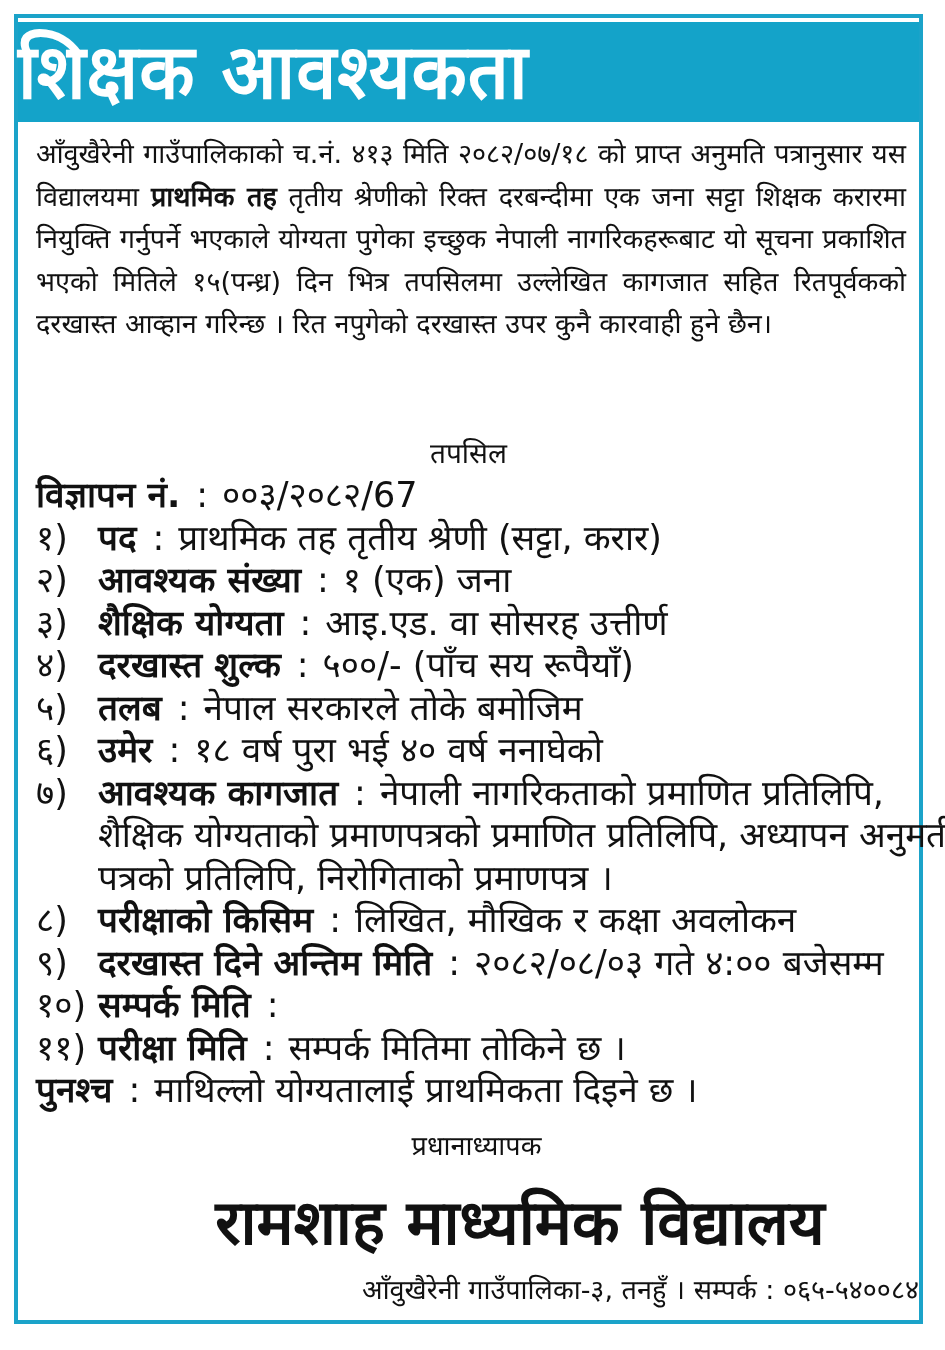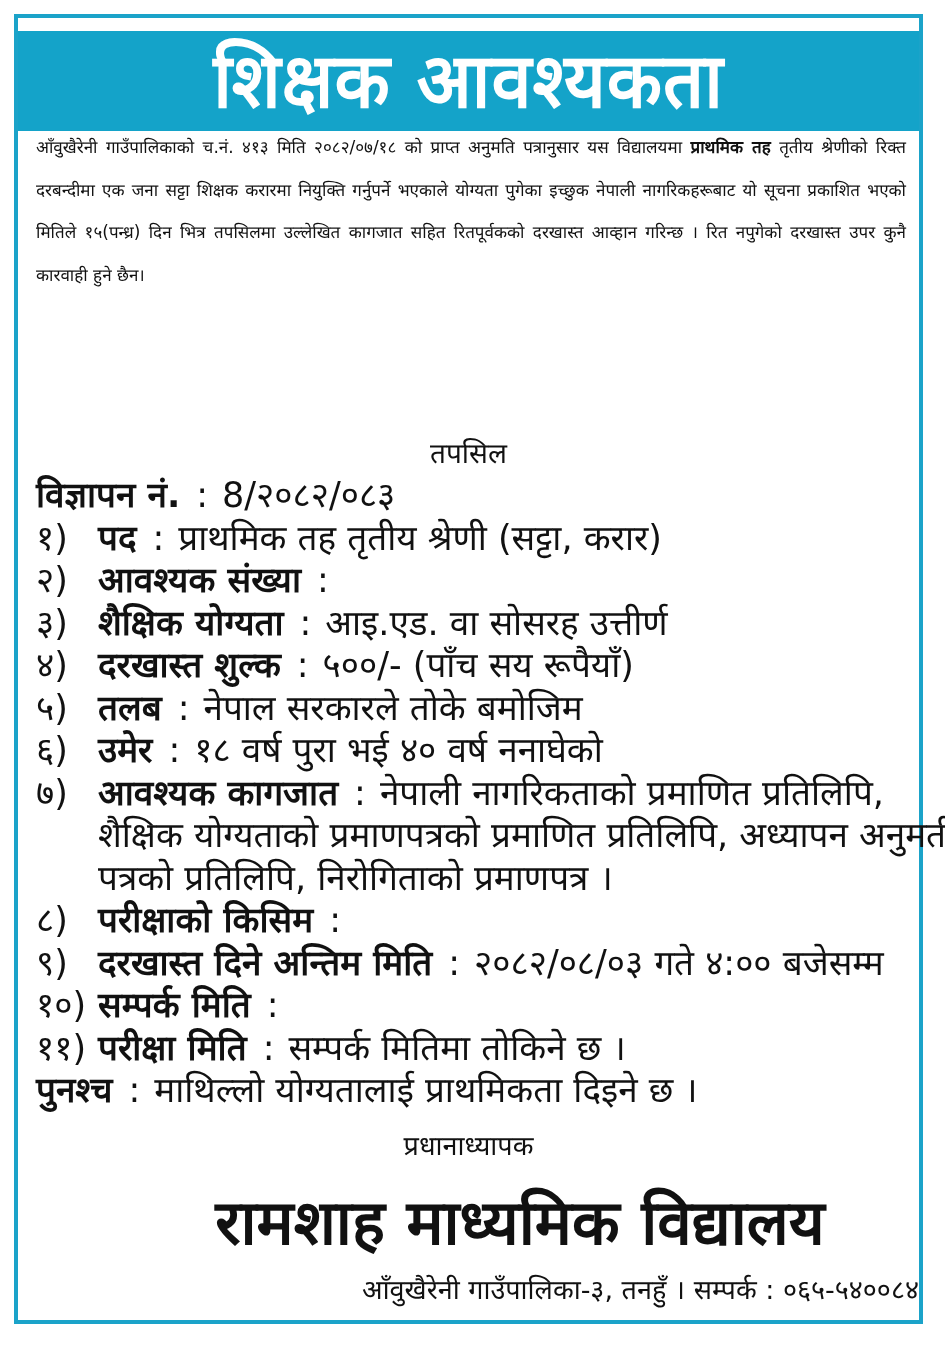--- a/index.html
+++ b/index.html
@@ -1,36 +1,36 @@
 <!DOCTYPE html>
 <html><head>
 <meta charset="utf-8">
 <style>
   html, body { margin:0; padding:0; background:#ffffff; }
   body { width:945px; height:1350px; position:relative; overflow:hidden;
          font-family:"DejaVu Sans", sans-serif; color:#111; }
   .frame { position:absolute; left:14px; top:14px; width:909px; height:1310px;
            border:4px solid #1ba3c9; box-sizing:border-box; background:#fff; }
-  .banner { position:absolute; left:0; top:13px; width:901px; height:100px;
-            background:#14a3c9; display:flex; align-items:center; justify-content:center; }
+  .banner { position:absolute; left:0; top:4px; width:901px; height:100px;
+            background:#14a3c9; display:flex; align-items:center; justify-content:flex-start; }
   .banner-title { color:#fff; font-weight:bold; font-size:72px; letter-spacing:1px;
                   line-height:1; transform:scaleY(1.05); }
-  .body-text { position:absolute; left:18px; top:108px; width:870px;
-               font-size:17px; line-height:42.5px; text-align:justify;
+  .body-text { position:absolute; left:18px; top:115px; width:870px;
+               font-size:27px; line-height:42.5px; text-align:justify;
                text-align-last:left; }
   .body-text b { font-weight:bold; }
   .tapsil { position:absolute; left:0; width:901px; top:415px; text-align:center;
             font-size:28px; text-underline-offset:6px; }
   .details { position:absolute; left:18px; top:456px; width:875px; font-size:35px; }
   .row { height:42.5px; line-height:42.5px; white-space:nowrap; display:flex; }
   .num { display:inline-block; min-width:62px; }
   .lbl { font-weight:bold; margin-right:12px; }
   .sep { margin:0 14px 0 4px; }
   .cont { padding-left:62px; height:42.5px; line-height:42.5px; white-space:nowrap; }
-  .signer { position:absolute; left:0; width:901px; top:1108px; text-align:center; font-size:27px; }
+  .signer { position:absolute; left:0; width:901px; top:1108px; text-align:center; font-size:27px;padding-left:8px; }
   .school { position:absolute; left:112px; top:1160px; width:780px; text-align:center;
             font-size:62px; font-weight:bold; letter-spacing:0px; }
   .address { position:absolute; left:0; width:901px; top:1252px; text-align:right; font-size:27px; }
 </style>
 </head>
 <body>
 
 <div class="frame">
   <div class="banner">
     <span class="banner-title">शिक्षक आवश्यकता</span>
@@ -39,33 +39,34 @@
   <div class="body-text">
     <span>आँवुखैरेनी गाउँपालिकाको च.नं. ४१३ मिति २०८२/०७/१८ को प्राप्त अनुमति पत्रानुसार यस विद्यालयमा </span><b>प्राथमिक तह</b><span> तृतीय श्रेणीको रिक्त दरबन्दीमा एक जना सट्टा शिक्षक करारमा नियुक्ति गर्नुपर्ने भएकाले योग्यता पुगेका इच्छुक नेपाली नागरिकहरूबाट यो सूचना प्रकाशित भएको मितिले १५(पन्ध्र) दिन भित्र तपसिलमा उल्लेखित कागजात सहित रितपूर्वकको दरखास्त आव्हान गरिन्छ । रित नपुगेको दरखास्त उपर कुनै कारवाही हुने छैन।</span>
   </div>
 
   <div class="tapsil">तपसिल</div>
 
   <div class="details">
     <div class="row">
       <span class="lbl">विज्ञापन नं.</span>
       <span class="sep">:</span>
-      <span>8/२०८२/०८३</span>
+      <span>००३/२०८२/67</span>
     </div>
 
     <div class="row">
       <span class="num">१)</span>
       <span class="lbl">पद</span>
       <span class="sep">:</span>
       <span>प्राथमिक तह तृतीय श्रेणी (सट्टा, करार)</span>
     </div>
     <div class="row">
       <span class="num">२)</span>
       <span class="lbl">आवश्यक संख्या</span>
       <span class="sep">:</span>
+      <span>१ (एक) जना</span>
     </div>
     <div class="row">
       <span class="num">३)</span>
       <span class="lbl">शैक्षिक योग्यता</span>
       <span class="sep">:</span>
       <span>आइ.एड. वा सोसरह उत्तीर्ण</span>
     </div>
     <div class="row">
       <span class="num">४)</span>
       <span class="lbl">दरखास्त शुल्क</span>
@@ -89,20 +90,21 @@
       <span class="lbl">आवश्यक कागजात</span>
       <span class="sep">:</span>
       <span>नेपाली नागरिकताको प्रमाणित प्रतिलिपि,</span>
     </div>
     <div class="cont">शैक्षिक योग्यताको प्रमाणपत्रको प्रमाणित प्रतिलिपि, अध्यापन अनुमती</div>
     <div class="cont">पत्रको प्रतिलिपि, निरोगिताको प्रमाणपत्र ।</div>
     <div class="row">
       <span class="num">८)</span>
       <span class="lbl">परीक्षाको किसिम</span>
       <span class="sep">:</span>
+      <span>लिखित, मौखिक र कक्षा अवलोकन</span>
     </div>
     <div class="row">
       <span class="num">९)</span>
       <span class="lbl">दरखास्त दिने अन्तिम मिति</span>
       <span class="sep">:</span>
       <span>२०८२/०८/०३ गते ४:०० बजेसम्म</span>
     </div>
     <div class="row">
       <span class="num">१०)</span>
       <span class="lbl">सम्पर्क मिति</span>

